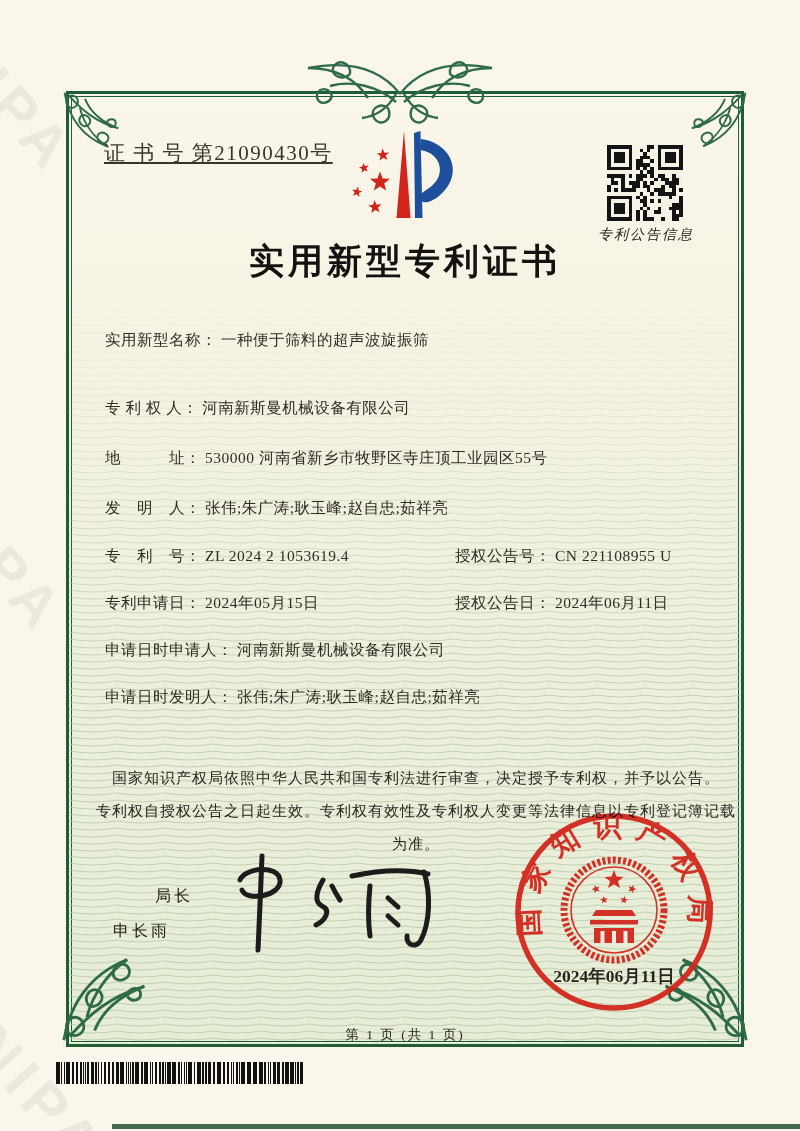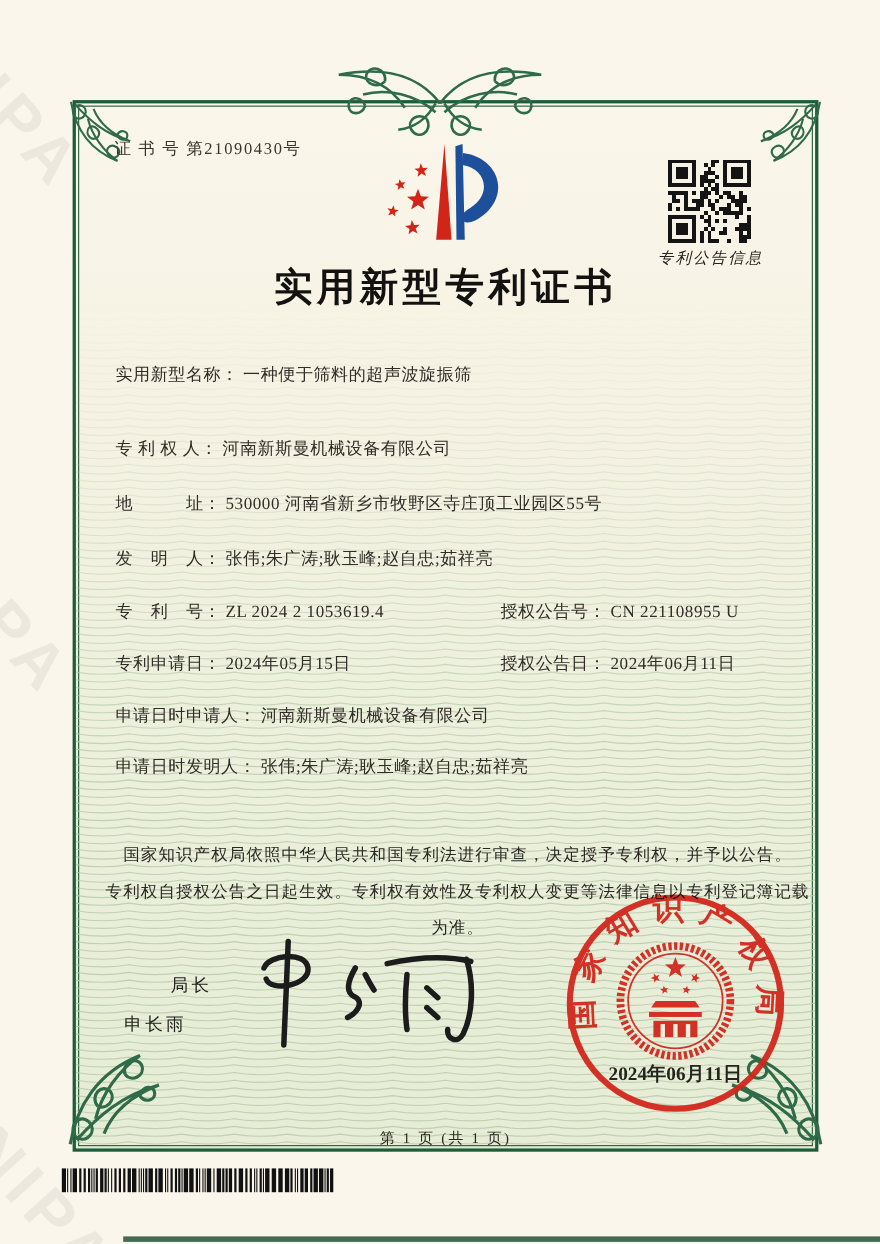--- a/index.html
+++ b/index.html
@@ -26,21 +26,21 @@
     position:absolute;left:66px;top:91px;width:678px;height:956px;
     border:3px solid var(--border-green);
     background:linear-gradient(180deg,#faf6ea 0%,#f5f2e3 30%,#ebefdc 68%,#e6ecd6 100%);
     z-index:1;
   }
   .frame::after{
     content:"";position:absolute;inset:2px;border:1px solid var(--border-green);
   }
   .waves{position:absolute;left:69px;top:94px;width:672px;height:950px;z-index:2;pointer-events:none;}
   .content{position:absolute;inset:0;z-index:5;}
-  .cert-no{position:absolute;left:104px;top:126px;font-size:15px;letter-spacing:1.5px;color:#3a342f;}
+  .cert-no{position:absolute;left:104px;top:139px;font-size:21px;letter-spacing:1.5px;color:#3a342f;text-decoration:underline;}
   .logo{position:absolute;left:333px;top:126px;width:134px;height:106px;}
   .qr{position:absolute;left:607px;top:145px;width:76px;height:76px;}
   .qr-cap{position:absolute;left:586px;top:226px;width:120px;text-align:center;font-size:14px;letter-spacing:2px;font-style:italic;color:#26221e;}
   .title{position:absolute;left:66px;top:238px;width:678px;text-align:center;
     font-size:35px;font-weight:bold;letter-spacing:4px;color:#141210;}
   .frow{position:absolute;left:105px;width:600px;font-size:15.5px;color:#312c27;letter-spacing:.5px;white-space:nowrap;}
   .flabel{display:inline-block;}
   .fvalue{display:inline-block;margin-left:4px;}
   .fcol{display:inline-block;width:350px;}
   .statement{position:absolute;left:70px;top:762px;width:668px;text-align:center;

